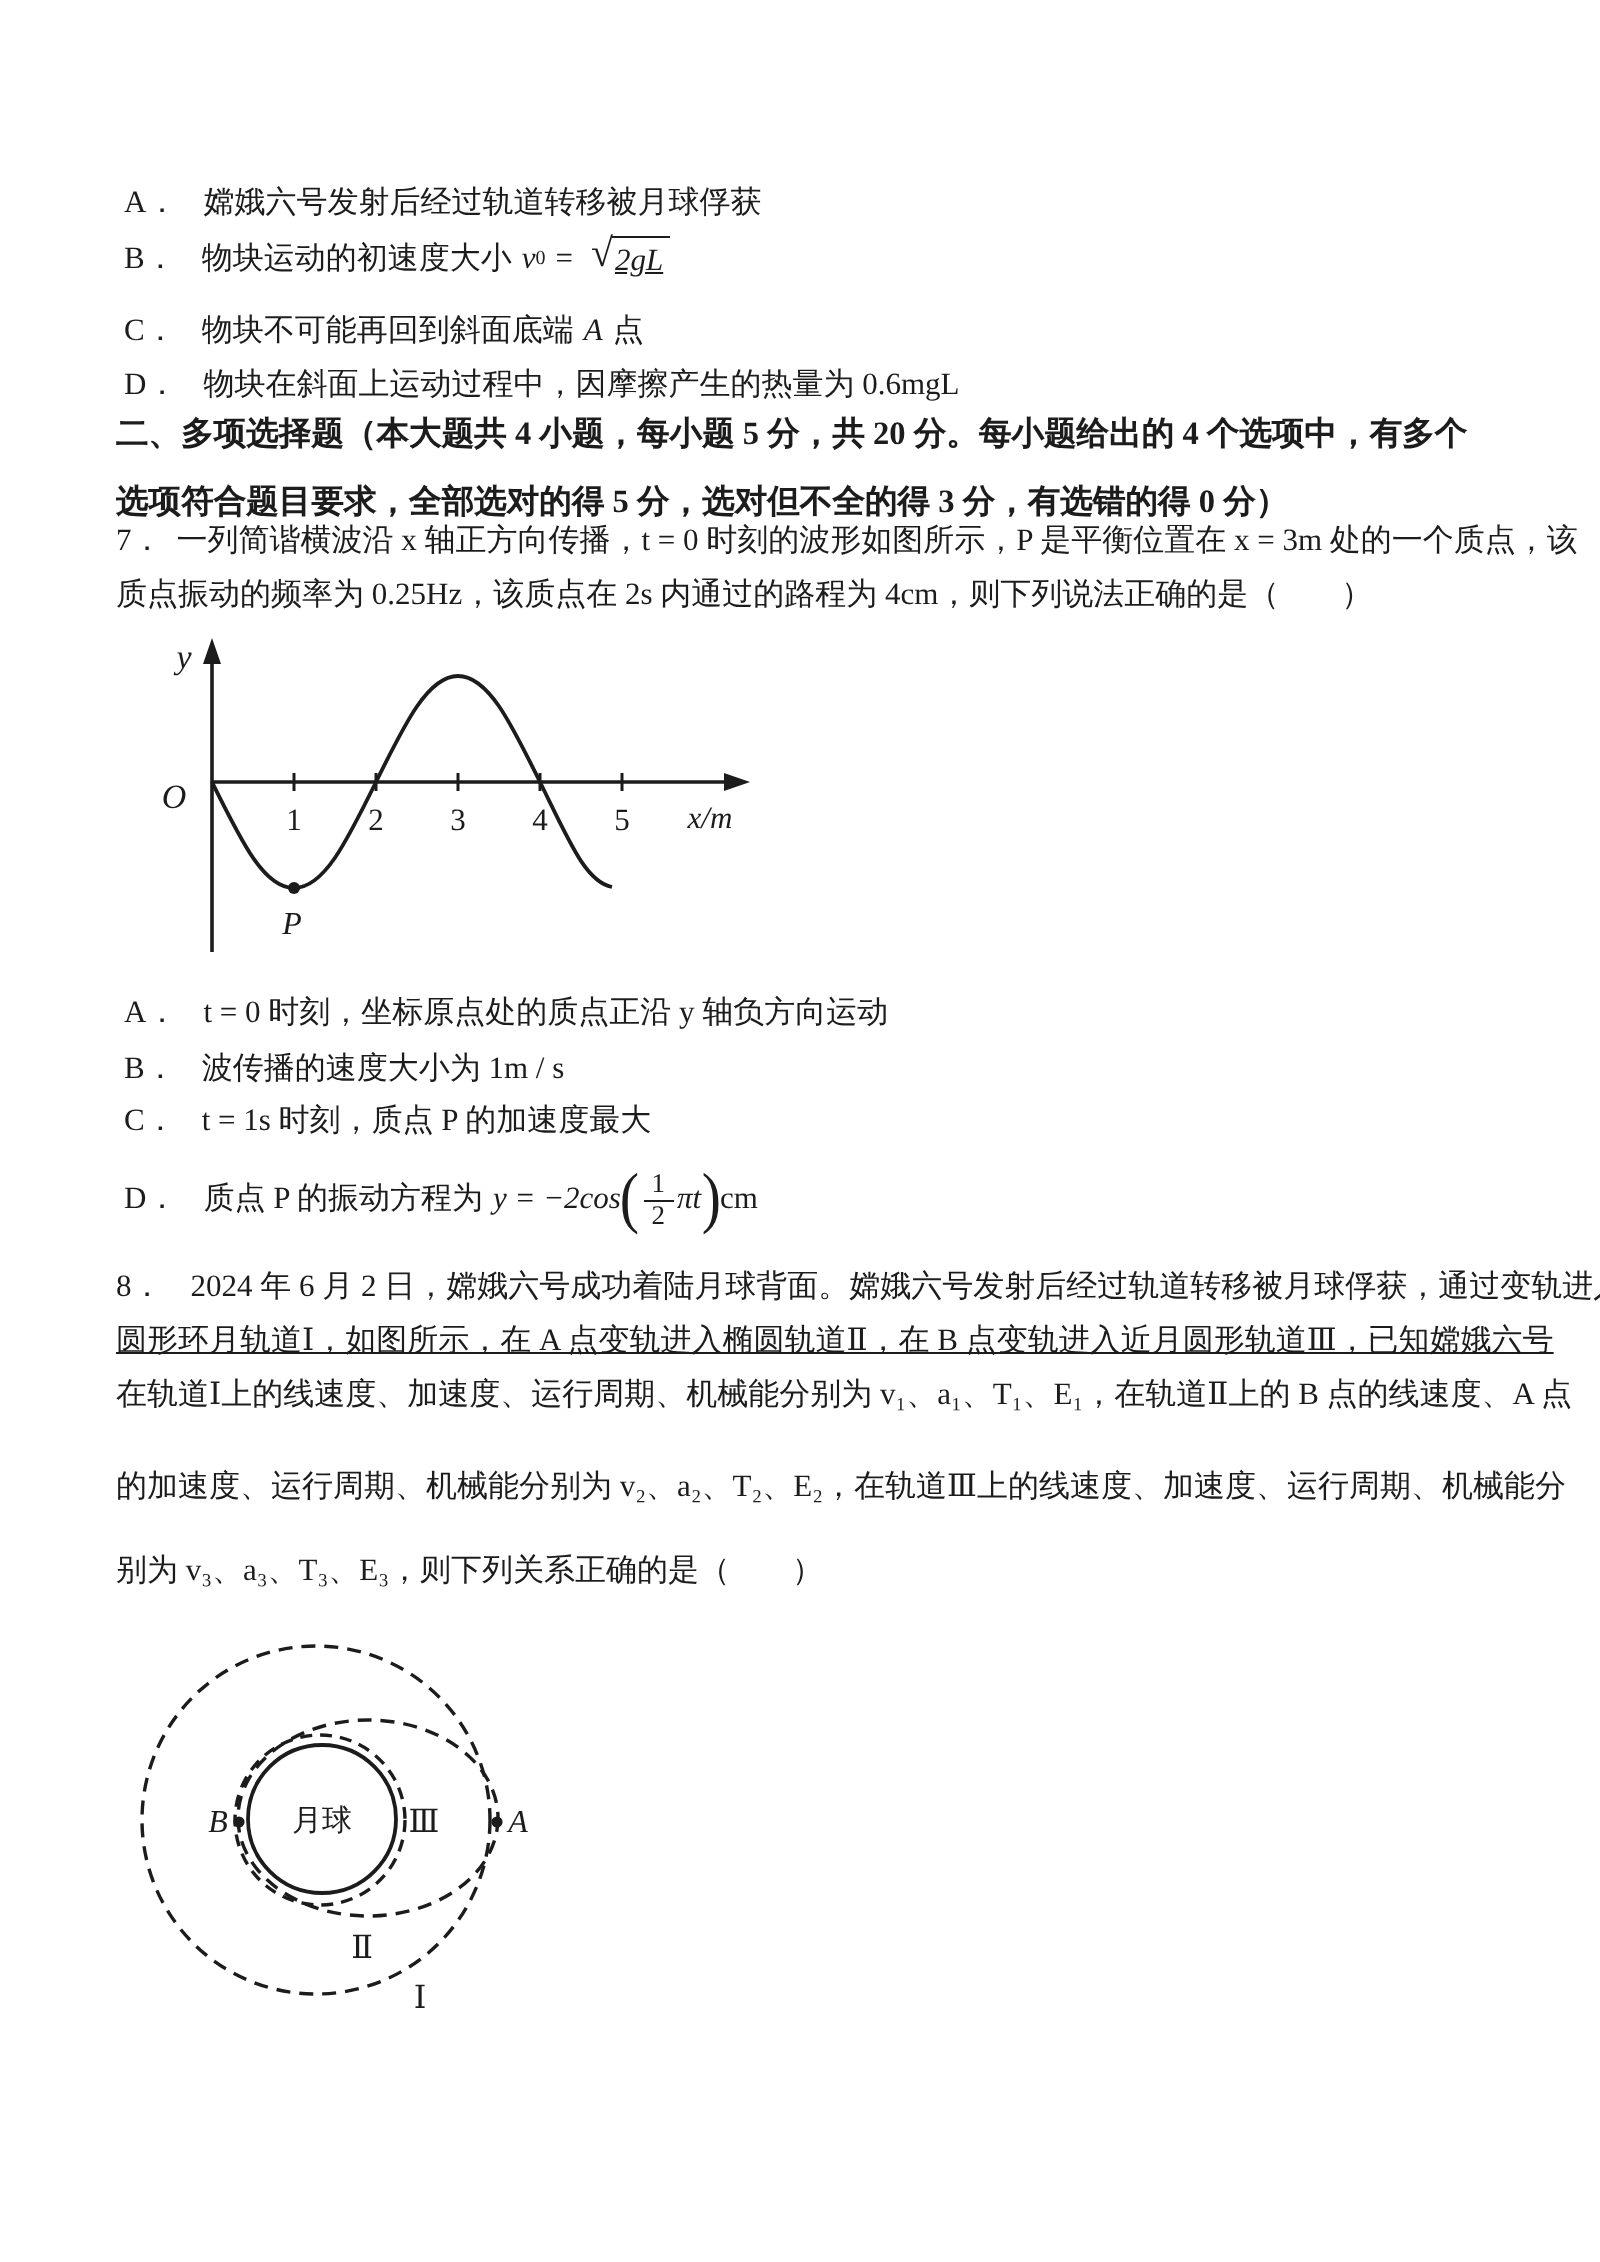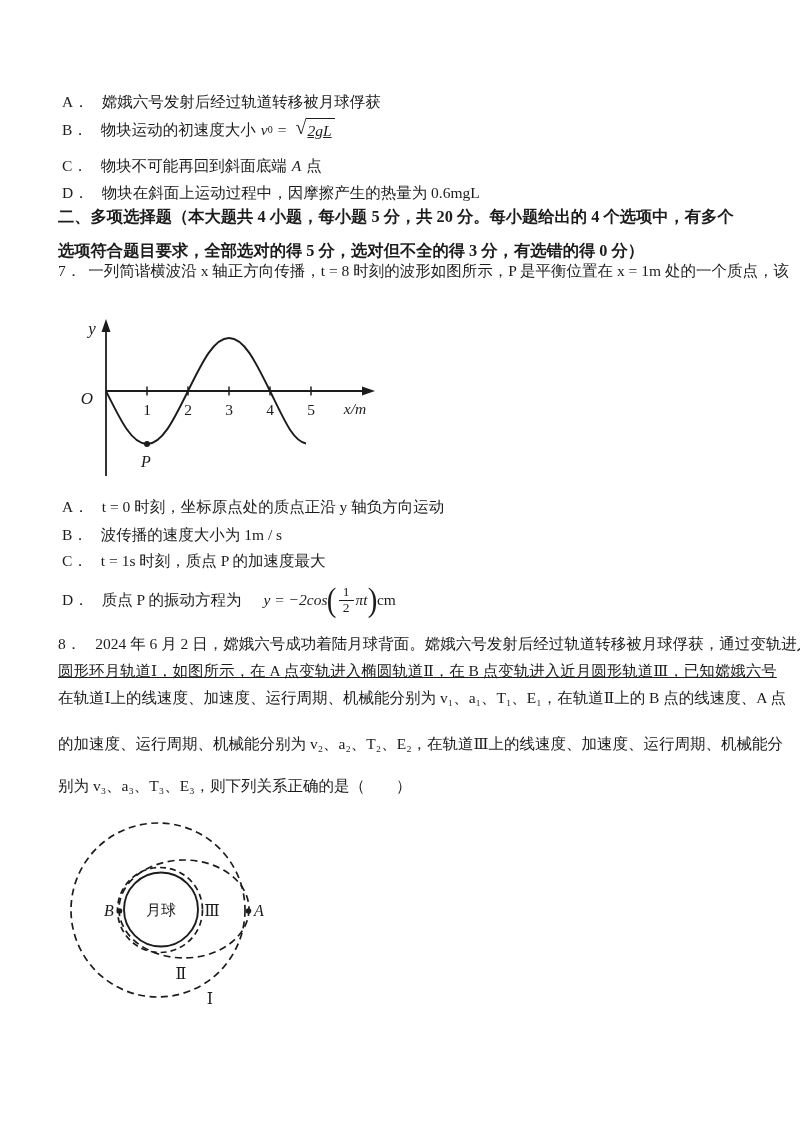--- a/index.html
+++ b/index.html
@@ -69,22 +69,23 @@
   <div class="line" style="left:62px;top:183px;">
     <span class="opt-label">D．</span>
     <span>物块在斜面上运动过程中，因摩擦产生的热量为 0.6mgL</span>
   </div>
 
   <div class="line bold" style="left:58px;top:207px;">二、多项选择题（本大题共 4 小题，每小题 5 分，共 20 分。每小题给出的 4 个选项中，有多个</div>
   <div class="line bold" style="left:58px;top:241px;">选项符合题目要求，全部选对的得 5 分，选对但不全的得 3 分，有选错的得 0 分）</div>
 
   <div class="line" style="left:58px;top:261px;">
     <span class="qnum7">7．</span>
-    <span>一列简谐横波沿 x 轴正方向传播，t = 8 时刻的波形如图所示，P 是平衡位置在 x = 1m 处的一个质点，该</span>
+    <span>一列简谐横波沿 x 轴正方向传播，t = 0 时刻的波形如图所示，P 是平衡位置在 x = 3m 处的一个质点，该</span>
   </div>
+  <div class="line" style="left:58px;top:288px;">质点振动的频率为 0.25Hz，该质点在 2s 内通过的路程为 4cm，则下列说法正确的是（　　）</div>
 
   <svg style="left:60px;top:314px;" width="340" height="172" viewBox="0 0 340 172">
 
     <line x1="46" y1="14" x2="46" y2="162" stroke="#1c1c1c" stroke-width="1.8"></line>
     <polygon points="46,5 41.5,18 50.5,18" fill="#1c1c1c"></polygon>
     <line x1="46" y1="77" x2="304" y2="77" stroke="#1c1c1c" stroke-width="1.8"></line>
     <polygon points="315,77 302,72.5 302,81.5" fill="#1c1c1c"></polygon>
 
     <line x1="87" y1="72.5" x2="87" y2="81.5" stroke="#1c1c1c" stroke-width="1.5"></line>
     <line x1="128" y1="72.5" x2="128" y2="81.5" stroke="#1c1c1c" stroke-width="1.5"></line>
@@ -114,21 +115,21 @@
     <span class="opt-label">B．</span>
     <span>波传播的速度大小为 1m / s</span>
   </div>
   <div class="line" style="left:62px;top:551px;">
     <span class="opt-label">C．</span>
     <span>t = 1s 时刻，质点 P 的加速度最大</span>
   </div>
   <div class="line" style="left:62px;top:578px;height:44px;">
     <span class="opt-label">D．</span>
     <span>质点 P 的振动方程为</span>
-    <span class="it" style="margin-left:22px;">y = −2cos</span>
+    <span class="it" style="margin-left:5px;">y = −2cos</span>
     <span class="bigp">(</span>
     <span class="frac">
         <span class="num">1</span>
         <span>2</span>
       </span>
     <span class="it">πt</span>
     <span class="bigp">)</span>
     <span>cm</span>
   </div>
 

